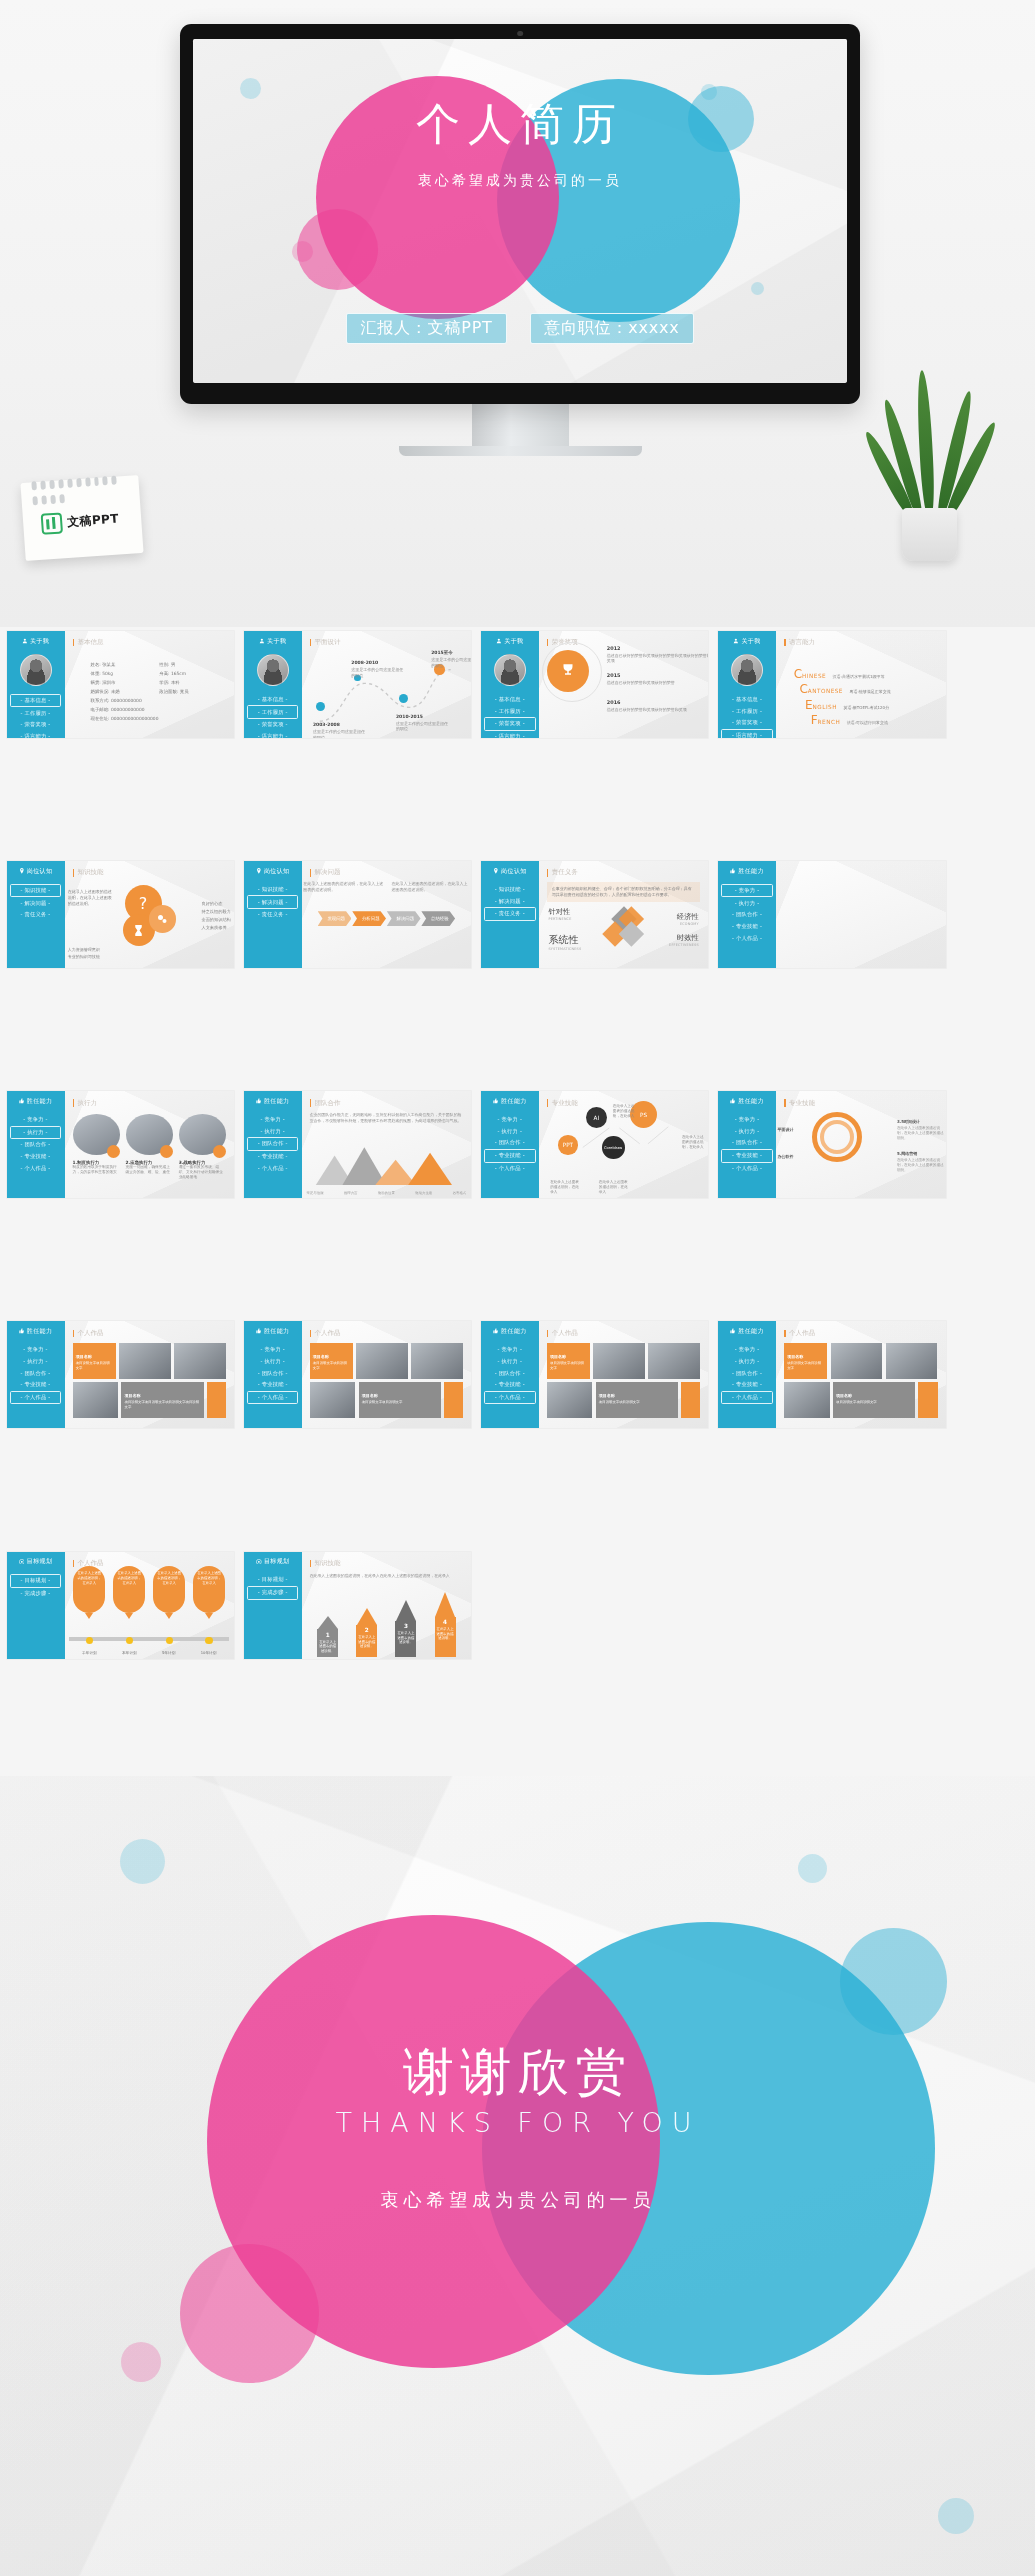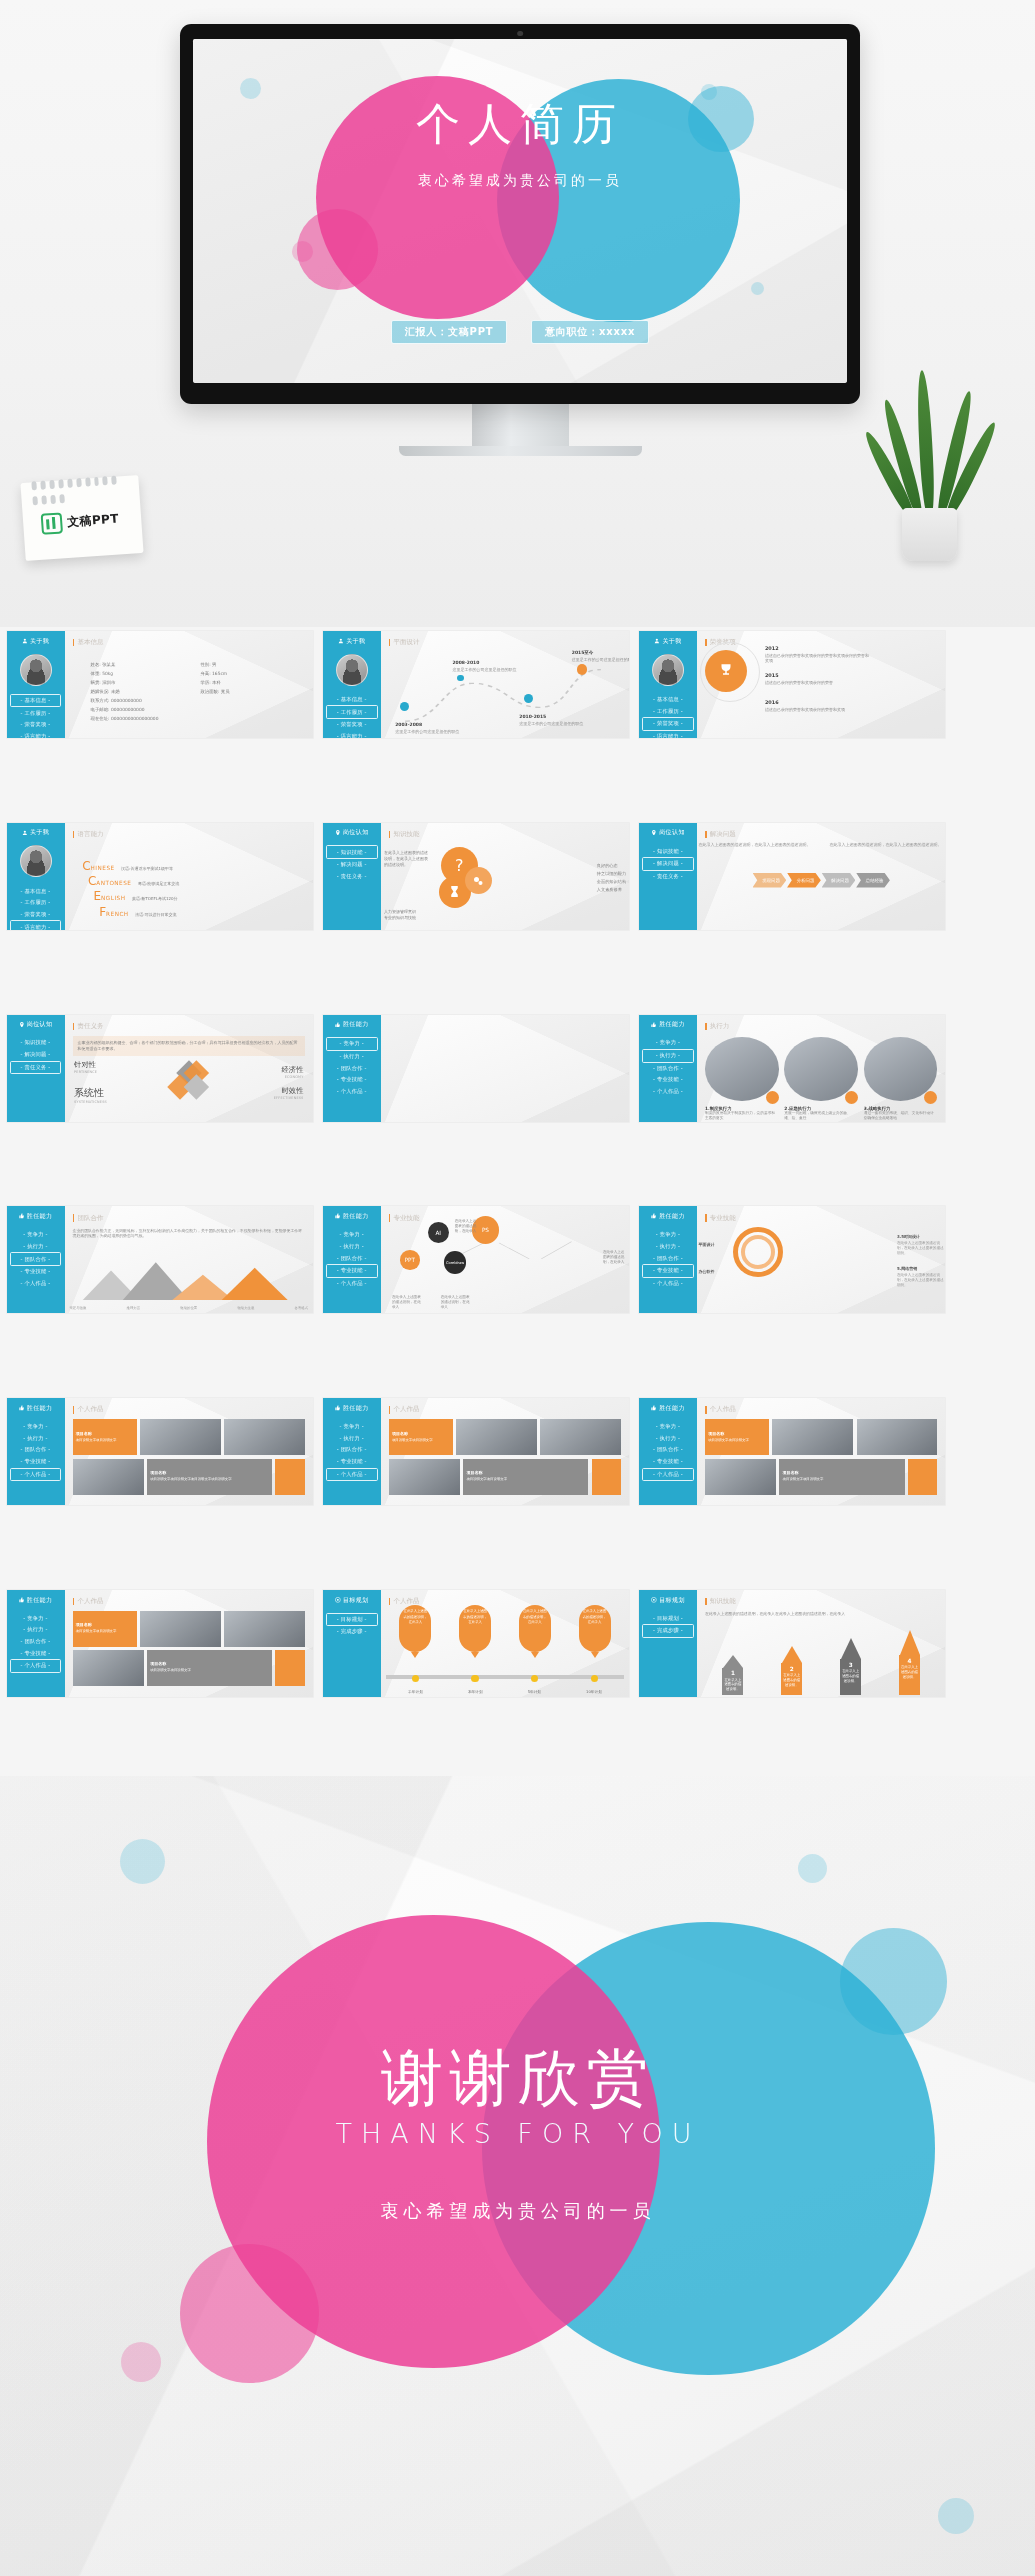--- a/index.html
+++ b/index.html
@@ -56,24 +56,23 @@
   .c-blue-xl{background:rgba(41,176,212,.22); }
   .c-pink-xl{background:rgba(236,64,150,.25); }
 
   .cover-text { position:absolute; left:0; right:0; top:60px; text-align:center; z-index:5; }
   .cov-title { font-size:44px; color:#fff; letter-spacing:8px; line-height:1.12; font-weight:400; }
   .cov-sub   { font-size:20px; color:#eafaff; letter-spacing:3.2px; margin-top:3.2px; font-weight:300;}
   .cov-slogan{ font-size:13.8px; color:#fff; letter-spacing:3.2px; margin-top:24px; }
   .cov-chips { position:absolute; left:0; right:0; bottom:39px; text-align:center; z-index:5; }
   .chip {
     display:inline-block; border:0.8px solid rgba(255,255,255,.85);
-    color:#fff; font-size:10px; letter-spacing:0.8px;
+    color:#fff; font-size:16px; letter-spacing:0.8px;
     padding:4px 13px; margin:0 9.7px; border-radius:2.4px;
     background:rgba(41,176,212,.42);
-    font-weight:bold;
   }
 
   
   .calendar { position:absolute; left:22.7px; top:479px; width:118px; height:78px;
               transform:rotate(-4deg); }
   .cal-paper{ position:absolute; inset:0; background:#fdfdfb; border-radius:2.4px;
               box-shadow:0 4.9px 11.3px rgba(0,0,0,.14); }
   .cal-rings{ position:absolute; left:11.3px; top:-4px; width:95px; height:9px; }
   .cal-rings i{ display:inline-block;width:4.9px;height:9px;border-radius:2.4px;
                 background:#cfd2d4; margin-right:4px; }
@@ -87,21 +86,21 @@
   .plant { position:absolute; right:58px; bottom:66px; width:97px; height:202px; }
   .pot { position:absolute; bottom:0; left:21px; width:55px;height:53px;
          background:linear-gradient(180deg,#efefef,#dcdcdc);
          border-radius:4.9px 4.9px 11.3px 11.3px; box-shadow:0 4px 8px rgba(0,0,0,.12);}
   .leaf { position:absolute; bottom:45px; width:13px; border-radius:50% 50% 40% 40%;
           background:linear-gradient(180deg,#4e8b3a,#2f6b27); transform-origin:bottom center;}
 
   
   .grid {
     position:absolute; top:631px; left:0; width:952px; height:1141px;
-    display:grid; grid-template-columns:repeat(3,1fr); gap:9.7px 9.7px;
+    display:grid; grid-template-columns:repeat(4,1fr); gap:9.7px 9.7px;
     padding:0 6.5px;
   }
   .slide {
     position:relative; background:#fafafa; overflow:hidden;
     height:107px; box-shadow:0 0 0 0.8px rgba(0,0,0,.04);
   }
   .sl-poly { position:absolute; inset:0;
     background:
       linear-gradient(112deg,rgba(0,0,0,.04) 0 30%,rgba(0,0,0,0) 30.2%),
       linear-gradient(205deg,rgba(0,0,0,.03) 0 24%,rgba(0,0,0,0) 24.2%),
@@ -134,21 +133,21 @@
 
   
   .dotc { border-radius:50%; display:inline-block; }
 
   
   .final {
     position:absolute; top:1776px; left:0; width:1036px; height:800px;
     overflow:hidden; background:linear-gradient(160deg,#fdfdfd,#eeeeee);
   }
   .fin-text { position:absolute; left:0; right:0; top:269px; text-align:center; z-index:6; }
-  .fin-title{ font-size:62px; color:#fff; letter-spacing:6.5px; font-weight:400; line-height:1.05;}
+  .fin-title{ font-size:51px; color:#fff; letter-spacing:6.5px; font-weight:400; line-height:1.05;}
   .fin-sub  { font-size:27px; color:#f1fbff; letter-spacing:9px; margin-top:8px; font-weight:300;}
   .fin-slogan{ font-size:18px; color:#fff; letter-spacing:4.9px; margin-top:50px;}
 </style>
 </head>
 <body>
 
 <div class="hero">
 
   <div class="monitor">
     <div class="monitor-bezel">

